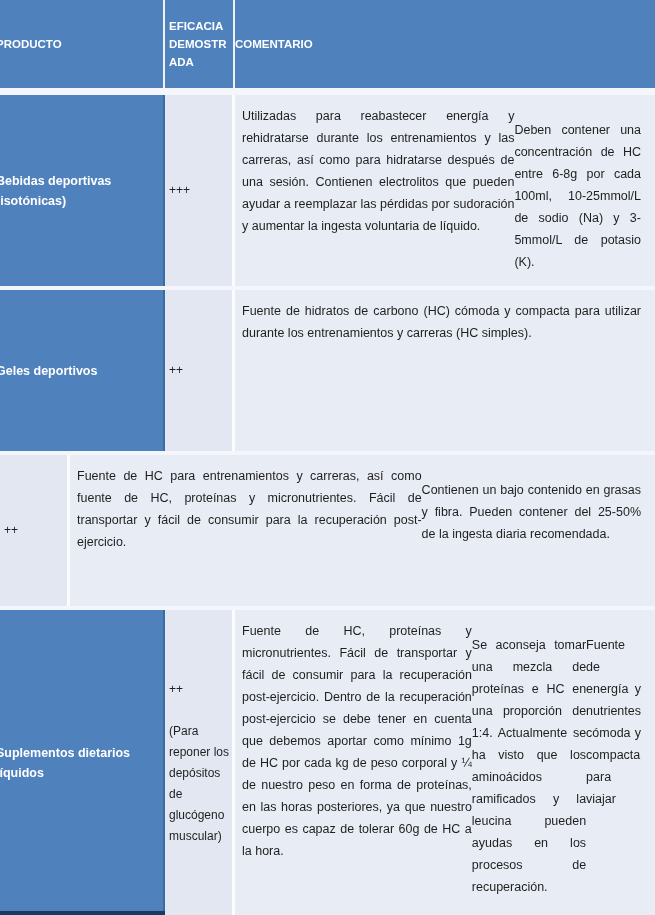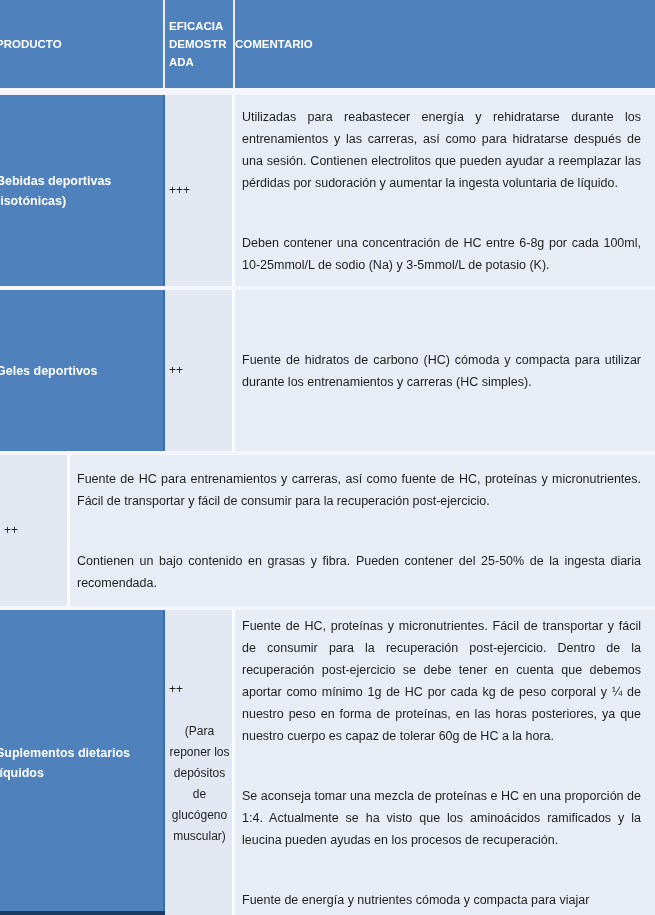--- a/index.html
+++ b/index.html
@@ -54,27 +54,27 @@
   .brow .c2 {
     background: var(--bg-efic);
     border-right: 3px solid #fbfcfe;
     color: var(--btext); font-size: 12px; line-height: 21px;
     display: flex; flex-direction: column; justify-content: center;
     padding: 6px 2px 6px 4px;
   }
   .brow .c3 {
     background: var(--bg-com);
     color: var(--btext); font-size: 12.5px; line-height: 22px;
-    display: flex; flex-direction: column; justify-content: center;
+    display: flex; flex-direction: row; justify-content: flex-end;
     padding: 10px 14px 10px 7px;
     text-align: justify;
   }
   .brow .c2 p, .brow .c3 p { margin: 0; }
-  .brow .c2 p + p { margin-top: 21px; text-align: center; }
-  .brow .c3 p + p { margin-top: 38px; }
+  .brow .c2 p + p { margin-top: 21px; }
+  .brow .c3 p + p { margin-top: 14px; }
 
   .r0 { height: 191px; }
   .r1 { height: 161px; }
   .r2 { height: 151px; }
   .r3 { height: 305px; }
 
   .bottom-strip {
     position: absolute; left: 0; bottom: 0;
     width: 165px; height: 4px; background: var(--navy);
   }

